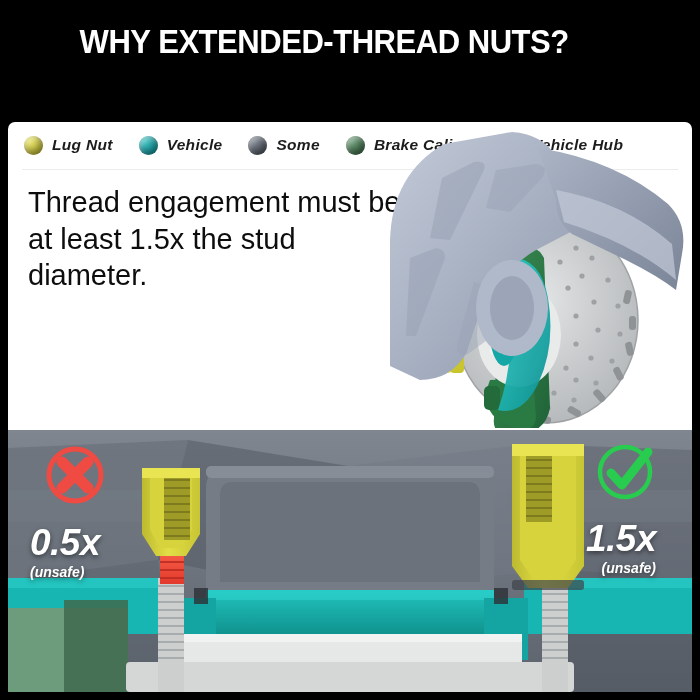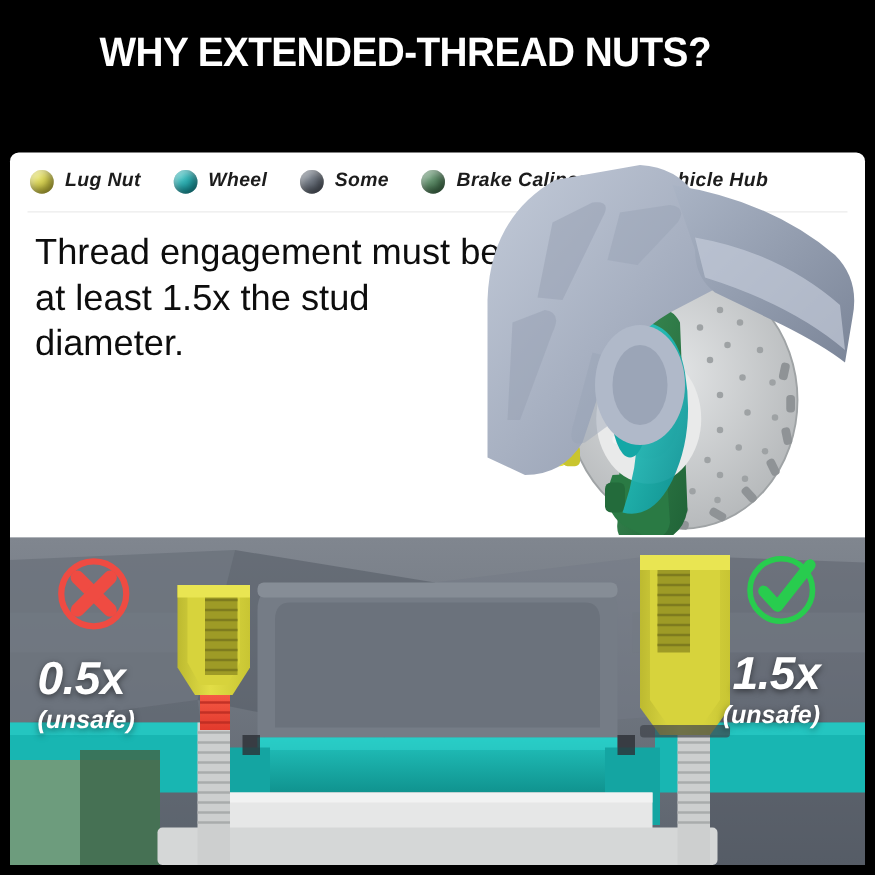--- a/index.html
+++ b/index.html
@@ -46,21 +46,21 @@
   .compare svg{display:block;width:100%;height:100%;}
 
   .badge{position:absolute;width:62px;height:62px;}
   .badge svg{display:block;width:100%;height:100%;}
   .badge-bad{left:36px;top:14px;}
   .badge-good{left:588px;top:10px;}
 
   .ratio{position:absolute;font-family:"Liberation Sans",sans-serif;font-style:italic;
          font-weight:bold;color:#fff;text-shadow:0 2px 5px rgba(0,0,0,.5);}
   .ratio .big{display:block;font-size:37px;line-height:1;letter-spacing:-.5px;margin-top:12px;}
-  .ratio .small{display:block;font-size:20px;line-height:1.25;margin-top:3px;}
+  .ratio .small{display:block;font-size:14px;line-height:1.25;margin-top:3px;}
   .ratio-bad{left:22px;top:82px;text-align:left;}
   .ratio-good{left:524px;top:78px;text-align:right;width:124px;}
 </style>
 </head>
 <body>
 
 <div id="infographic">
 
   <div class="title-bar">
     <h1>WHY EXTENDED-THREAD NUTS?</h1>
@@ -68,21 +68,21 @@
 
   <div class="card">
 
     <div class="legend">
       <div class="legend-item">
         <span class="legend-dot" style="background:radial-gradient(circle at 34% 30%,#e4e06a,#c4bd3d 62%,#9c9529);"></span>
         <span class="legend-label">Lug Nut</span>
       </div>
       <div class="legend-item">
         <span class="legend-dot" style="background:radial-gradient(circle at 34% 30%,#3fbdbd,#1a9aa0 62%,#13737a);"></span>
-        <span class="legend-label">Wheel</span>
+        <span class="legend-label">Vehicle</span>
       </div>
       <div class="legend-item">
         <span class="legend-dot" style="background:radial-gradient(circle at 34% 30%,#7b828c,#575e68 62%,#3d434b);"></span>
         <span class="legend-label">Some</span>
       </div>
       <div class="legend-item">
         <span class="legend-dot" style="background:radial-gradient(circle at 34% 30%,#6d9a78,#45734f 62%,#2f5539);"></span>
         <span class="legend-label">Brake Caliper</span>
       </div>
       <div class="legend-item">

